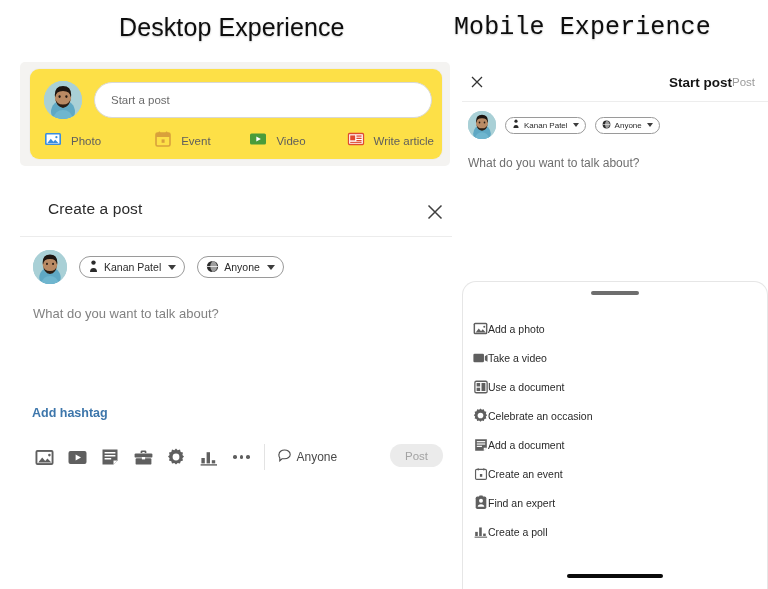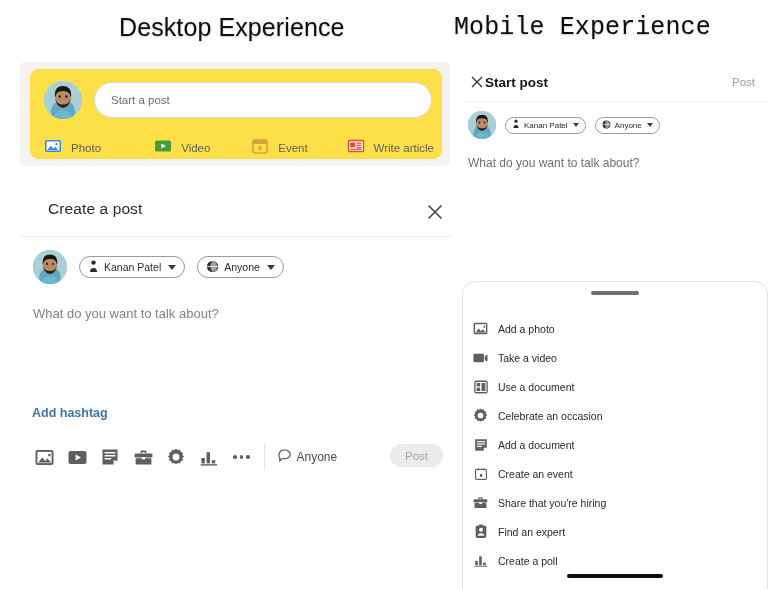--- a/index.html
+++ b/index.html
@@ -44,21 +44,21 @@
   .sp-input {
     width: 338px; height: 36px;
     border: 1px solid #d8d8d6;
     border-radius: 18px;
     display: flex; align-items: center;
     padding-left: 16px;
     font-size: 11.5px; color: #6b6b6b;
     background:#fff;
   }
   .sp-actions {
-    position: absolute; left: 14px; top: 68px;
+    position: absolute; left: 14px; top: 61px;
     width: 390px;
     display: flex; align-items: flex-start;
   }
   .sp-action { display:flex; align-items:center; gap: 9px; }
   .sp-action .lbl { font-size: 11.5px; color: #5e5e5e; white-space:nowrap; }
   .sp-a0 { width: 118px; }
   .sp-a1 { width: 104px; }
   .sp-a2 { width: 102px; }
 
   
@@ -129,21 +129,21 @@
 
   
   .mobile-col { position: absolute; left: 462px; top: 0; width: 306px; height: 589px; }
   .mb-topbar {
     position: absolute; left: 0; top: 64px;
     width: 306px; height: 36px;
     display: flex; align-items: center;
     background: #fff;
   }
   .mb-close { width: 16px; height: 16px; margin-left: 7px; cursor:pointer; }
-  .mb-title { flex: 1; text-align: left; font-size: 13.5px; font-weight: bold; color: #141414; }
+  .mb-title { flex: 1; text-align: right; font-size: 13.5px; font-weight: bold; color: #141414; }
   .mb-post { margin-right: 13px; font-size: 11.5px; color: #9b9b9b; }
   .mb-divider { position:absolute; left:0; top:101px; width:306px; height:1px; background:#ededed; }
   .mb-chiprow { position: absolute; left: 6px; top: 111px; display:flex; align-items:center; gap: 9px; }
   .chip-sm {
     height: 17px;
     border: 1px solid #9a9a9a;
     border-radius: 9px;
     display:flex; align-items:center; gap: 4px;
     padding: 0 6px;
     font-size: 8px; color: #2b2b2b;
@@ -163,21 +163,21 @@
     border: 1px solid #e6e6e6;
     border-bottom: none;
     border-radius: 14px 14px 0 0;
   }
   .sheet-handle {
     position: absolute; left: 50%; top: 9px; transform: translateX(-50%);
     width: 48px; height: 4px; border-radius: 2px; background: #6e6e6e;
   }
   .sheet-list { position: absolute; left: 10px; top: 32px; width: 286px; }
   .sheet-item {
-    display: flex; align-items: center; gap: 10px;
+    display: flex; align-items: center; 
     height: 29px;
     cursor: pointer;
   }
   .sheet-item .s-ico { width:15px; height:15px; flex:none; display:flex; align-items:center; justify-content:center; }
   .sheet-item .s-lbl { font-size: 10.5px; color: #2a2a2a; white-space: nowrap; }
   .home-indicator {
     position: absolute; left: 50%; bottom: 11px; transform: translateX(-50%);
     width: 96px; height: 4px; background: #0a0a0a; border-radius: 2px;
   }
 </style>
@@ -217,41 +217,41 @@
             <svg width="18" height="18" viewBox="0 0 18 18">
               <rect x="1" y="3" width="16" height="12" rx="1.5" fill="#3a8dde"></rect>
               <rect x="2.6" y="4.5" width="12.8" height="9" fill="#ffffff"></rect>
               <path d="M3.4 13 l3.4-4.2 2.6 3 1.8-2 3.2 3.2z" fill="#3a8dde"></path>
               <circle cx="12.4" cy="7.2" r="1.1" fill="#3a8dde"></circle>
             </svg>
           </span>
           <span class="lbl">Photo</span>
         </div>
 
-        <div class="sp-action sp-a1">
-          <span>
-            <svg width="18" height="18" viewBox="0 0 18 18">
-              <rect x="1" y="3.5" width="16" height="11" rx="1.6" fill="#4a9c3a"></rect>
-              <path d="M7.3 6.4 l4.6 2.6 -4.6 2.6z" fill="#ffffff"></path>
-            </svg>
-          </span>
-          <span class="lbl">Video</span>
-        </div>
-
         <div class="sp-action sp-a2">
           <span>
             <svg width="18" height="18" viewBox="0 0 18 18">
               <rect x="2" y="3" width="14" height="13" rx="1.6" fill="none" stroke="#d9a13b" stroke-width="1.6"></rect>
               <rect x="2" y="3" width="14" height="4" fill="#d9a13b"></rect>
               <rect x="4.6" y="1.6" width="1.6" height="3" rx="0.6" fill="#d9a13b"></rect>
               <rect x="11.8" y="1.6" width="1.6" height="3" rx="0.6" fill="#d9a13b"></rect>
               <rect x="7.6" y="9.4" width="3" height="3.4" fill="#d9a13b"></rect>
             </svg>
           </span>
           <span class="lbl">Event</span>
+        </div>
+
+        <div class="sp-action sp-a1">
+          <span>
+            <svg width="18" height="18" viewBox="0 0 18 18">
+              <rect x="1" y="3.5" width="16" height="11" rx="1.6" fill="#4a9c3a"></rect>
+              <path d="M7.3 6.4 l4.6 2.6 -4.6 2.6z" fill="#ffffff"></path>
+            </svg>
+          </span>
+          <span class="lbl">Video</span>
         </div>
 
         <div class="sp-action">
           <span>
             <svg width="18" height="18" viewBox="0 0 18 18">
               <rect x="1.5" y="3.5" width="15" height="11" rx="1" fill="#ffffff" stroke="#e04a2f" stroke-width="1.3"></rect>
               <rect x="3.2" y="5.4" width="5" height="5" fill="#e04a2f"></rect>
               <rect x="9.4" y="5.4" width="5.2" height="1.3" fill="#e04a2f"></rect>
               <rect x="9.4" y="7.7" width="5.2" height="1.3" fill="#e04a2f"></rect>
               <rect x="9.4" y="10" width="5.2" height="1.3" fill="#e04a2f"></rect>
@@ -498,31 +498,20 @@
             <svg width="14" height="14" viewBox="0 0 18 18">
               <rect x="2" y="3" width="14" height="13" rx="1.6" fill="none" stroke="#5f5f5f" stroke-width="1.5"></rect>
               <rect x="4.6" y="1.5" width="1.6" height="3" rx="0.6" fill="#5f5f5f"></rect>
               <rect x="11.8" y="1.5" width="1.6" height="3" rx="0.6" fill="#5f5f5f"></rect>
               <rect x="7.6" y="9" width="3" height="3.6" fill="#5f5f5f"></rect>
             </svg>
           </span>
           <span class="s-lbl">Create an event</span>
         </div>
 
-        <div class="sheet-item">
-          <span class="s-ico">
-            <svg width="15" height="13" viewBox="0 0 19 17">
-              <path d="M6.6 4 v-1.2 q0-1.3 1.4-1.3 h3 q1.4 0 1.4 1.3 v1.2 h-1.7 v-.9 h-2.4 v.9z" fill="#5f5f5f"></path>
-              <rect x="0.6" y="4.4" width="17.8" height="4.2" rx="1.2" fill="#5f5f5f"></rect>
-              <rect x="1.6" y="9.2" width="15.8" height="6.4" rx="1.2" fill="#5f5f5f"></rect>
-              <rect x="7.9" y="8" width="3.2" height="2.4" fill="#ffffff"></rect>
-            </svg>
-          </span>
-          <span class="s-lbl">Share that you're hiring</span>
-        </div>
 
         <div class="sheet-item">
           <span class="s-ico">
             <svg width="12" height="15" viewBox="0 0 14 17">
               <rect x="0.8" y="1.6" width="12.4" height="14.4" rx="2" fill="#5f5f5f"></rect>
               <circle cx="7" cy="6.4" r="2.3" fill="#ffffff"></circle>
               <path d="M3.2 13.6 q0-3.2 3.8-3.2 t3.8 3.2z" fill="#ffffff"></path>
               <rect x="4.8" y="0.2" width="4.4" height="2.2" rx="0.8" fill="#5f5f5f"></rect>
             </svg>
           </span>

